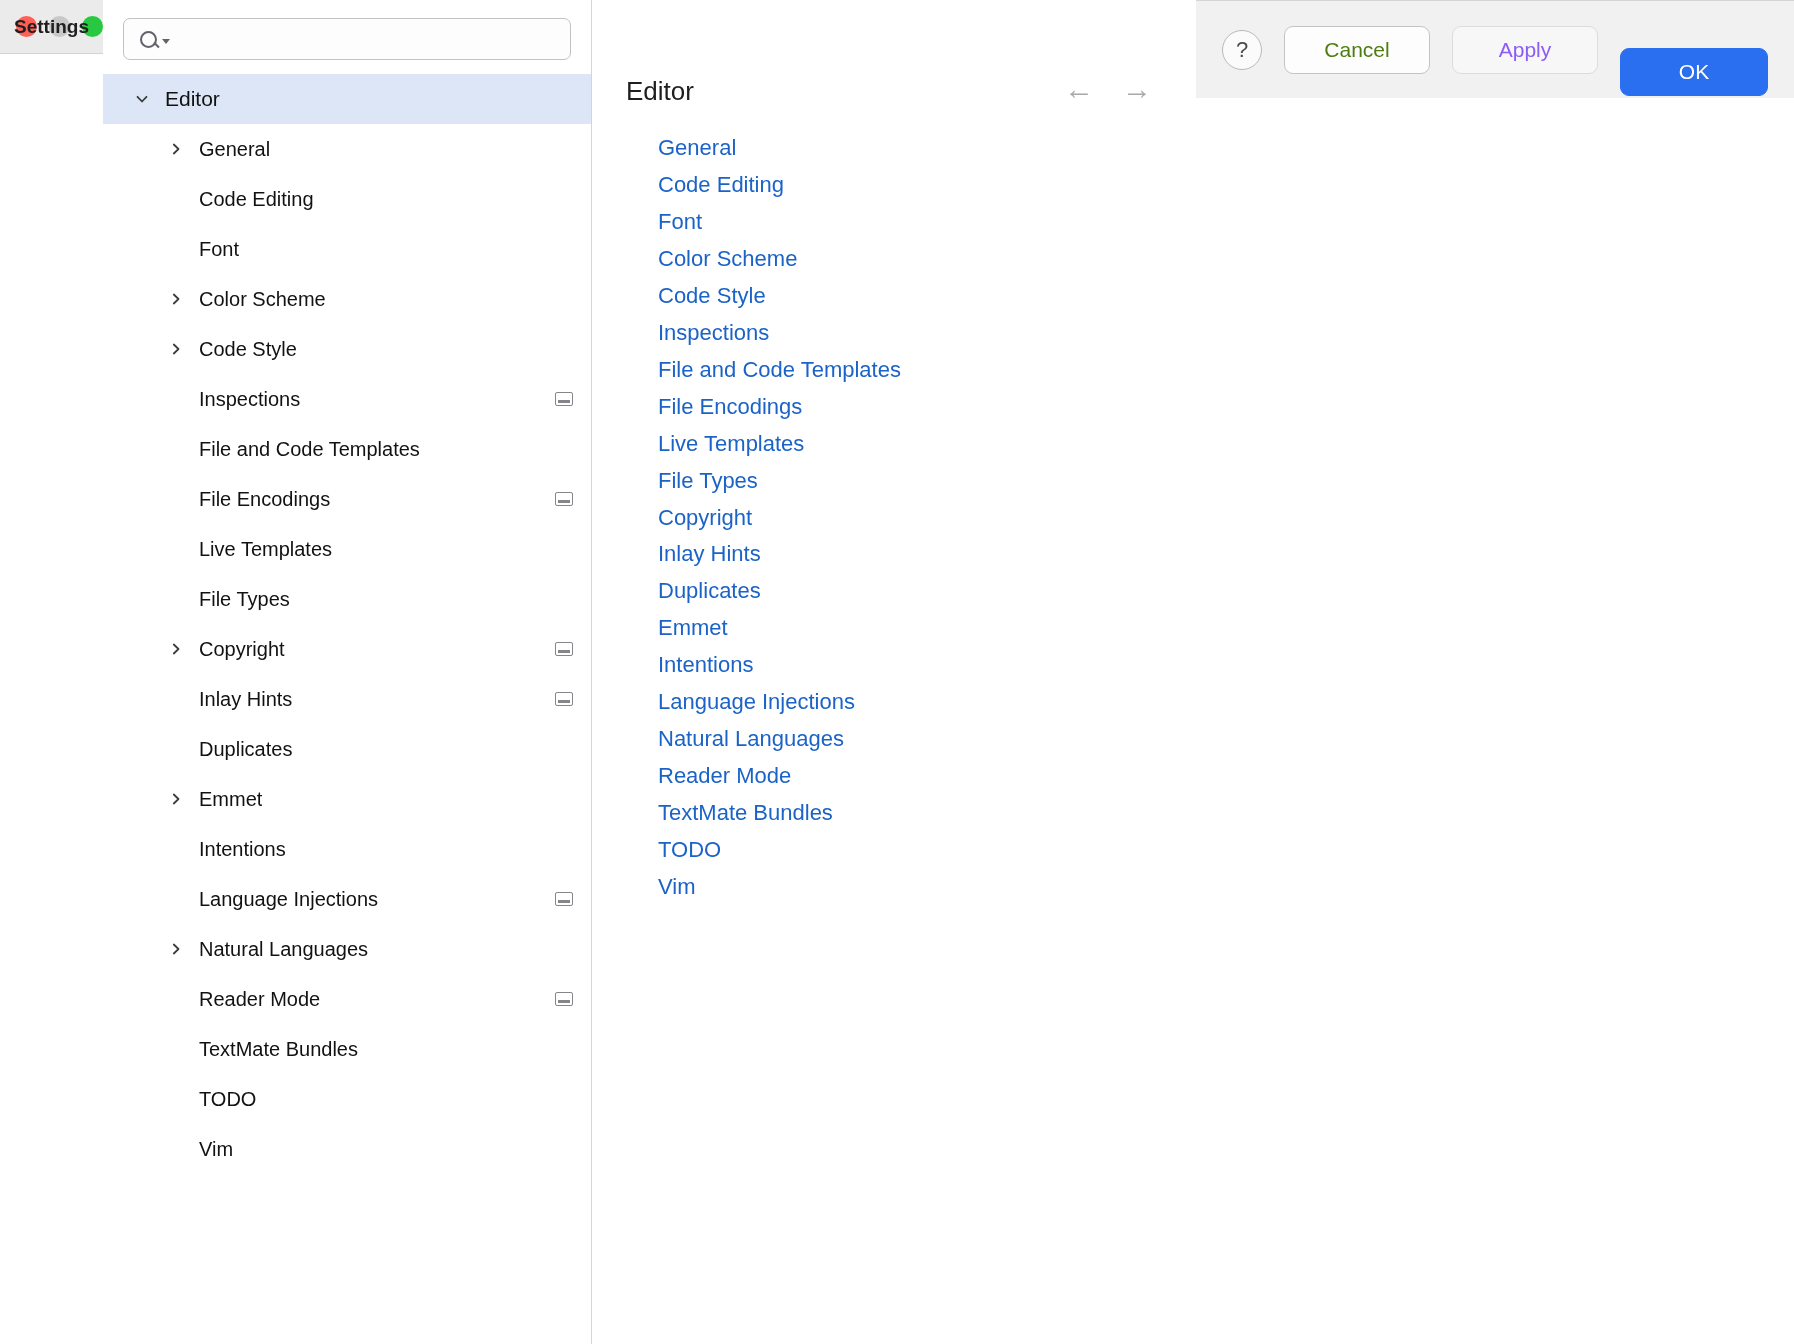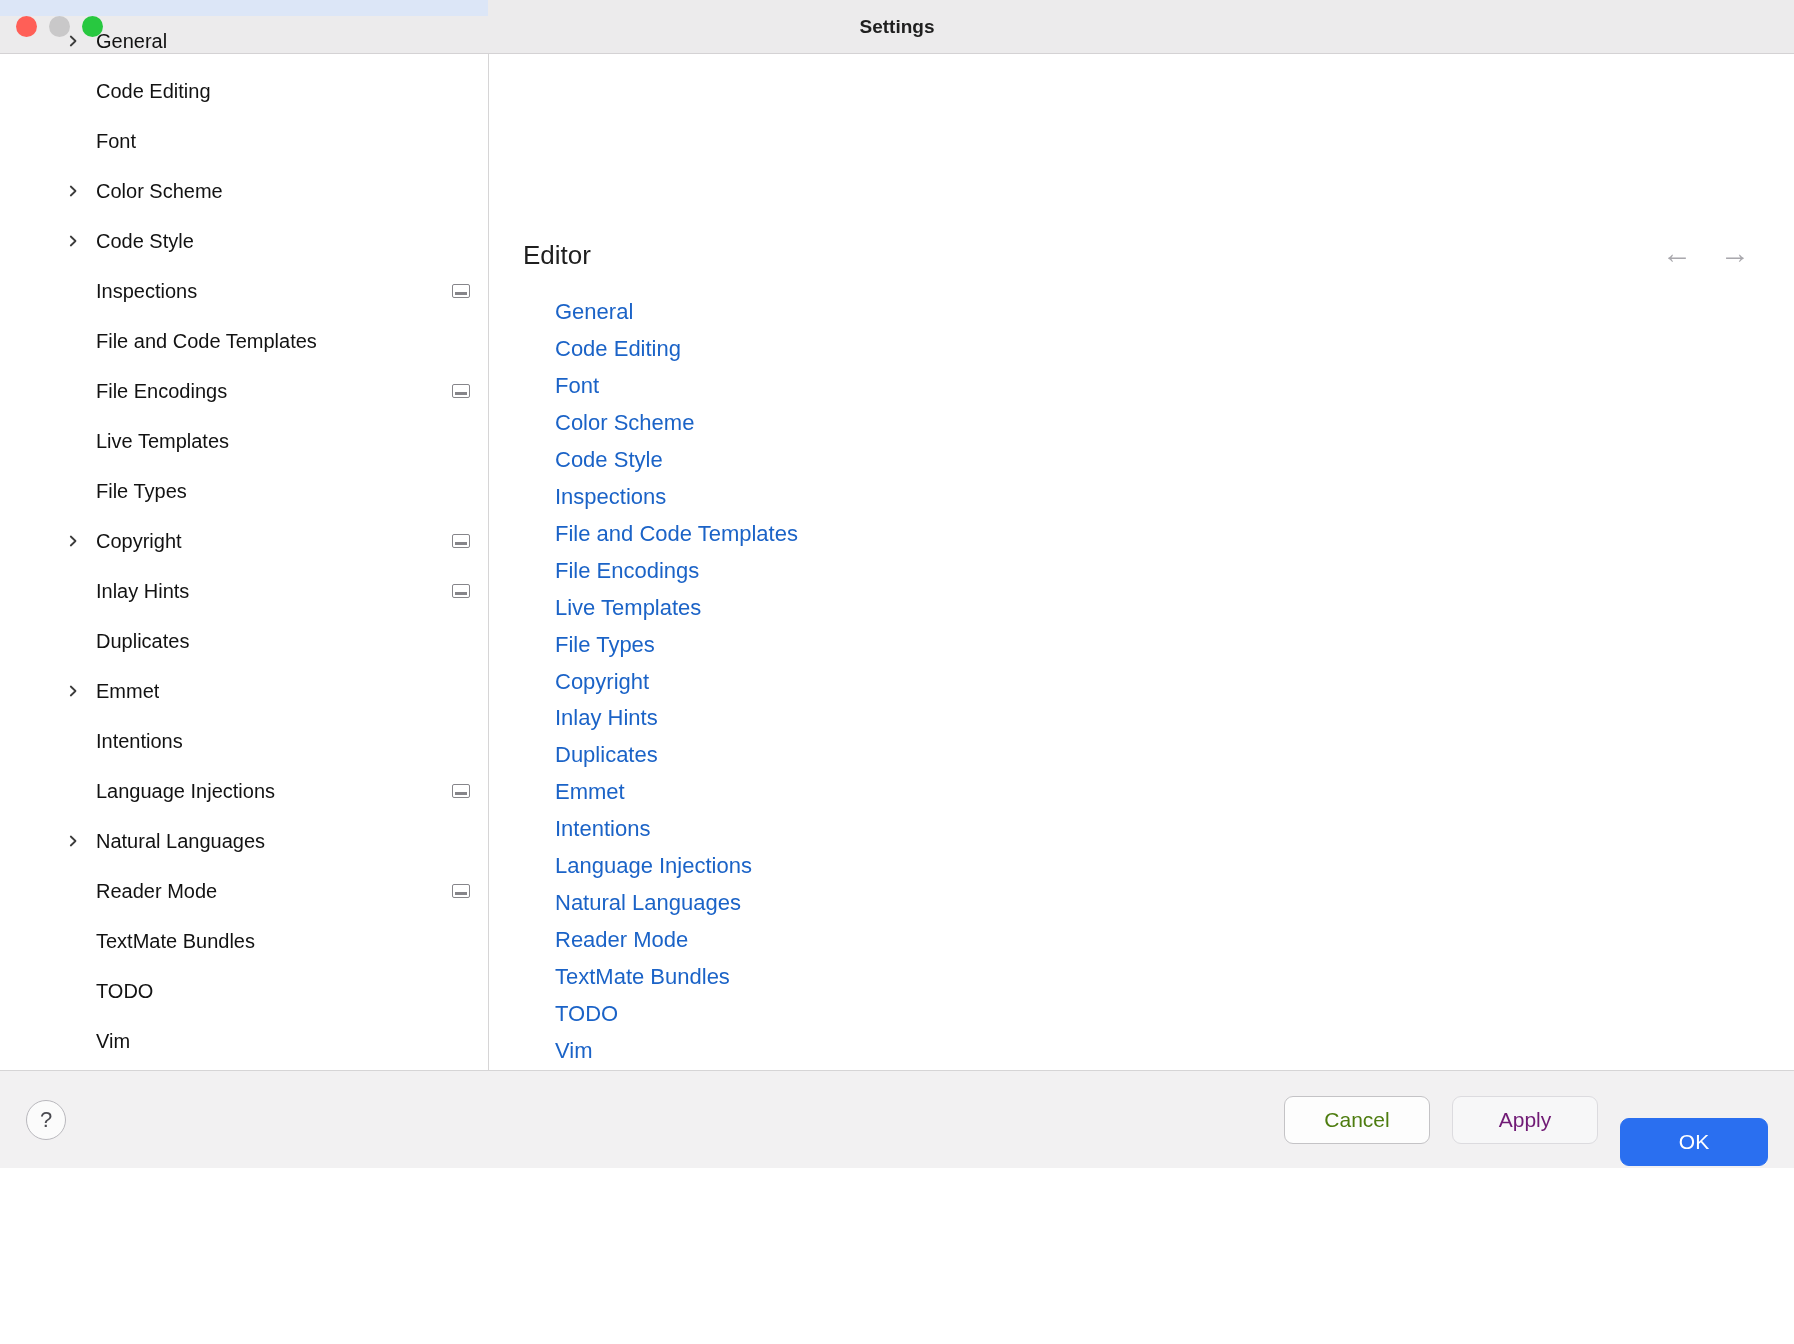--- a/index.html
+++ b/index.html
@@ -5,24 +5,23 @@
   * { box-sizing: border-box; }
   html, body {
     margin: 0; padding: 0;
     width: 1794px; height: 1344px;
     overflow: hidden;
     font-family: "Liberation Sans", sans-serif;
     background: #ffffff;
     -webkit-font-smoothing: antialiased;
   }
   .window {
-    width: 1794px; height: 1168px;
+    width: 1794px; height: 1344px;
     background: #ffffff;
     display: flex;
-    flex-direction: column;
     position: relative;
   }
 
   
   .titlebar {
     height: 54px;
     background: #ecebec;
     border-bottom: 1px solid #d4d2d4;
     display: flex;
     align-items: center;
@@ -49,21 +48,20 @@
     font-weight: bold;
     color: #1f1f1f;
     pointer-events: none;
   }
 
   
   .body {
     flex: 1 1 auto;
     display: flex;
     min-height: 0;
-    align-items: flex-end;
   }
 
   
   .sidebar {
     width: 489px;
     flex: 0 0 489px;
     background: #ffffff;
     border-right: 1px solid #d6d5d6;
     display: flex;
     flex-direction: column;
@@ -249,21 +247,21 @@
     background: #fdfdfd;
     font-size: 21px;
     color: #4d7c0f;
     display: flex;
     align-items: center;
     justify-content: center;
     margin-left: 22px;
     font-family: "Liberation Sans", sans-serif;
   }
   .btn.disabled {
-    color: #701a75;
+    color: #8b5cf6;
     background: #f7f7f8;
     border-color: #dcdbdf;
   }
   .btn.primary {
     background: #2a6ff0;
     border-color: #2a6ff0;
     color: #ffffff;
     min-width: 148px;
     margin-top: 44px;
   }

